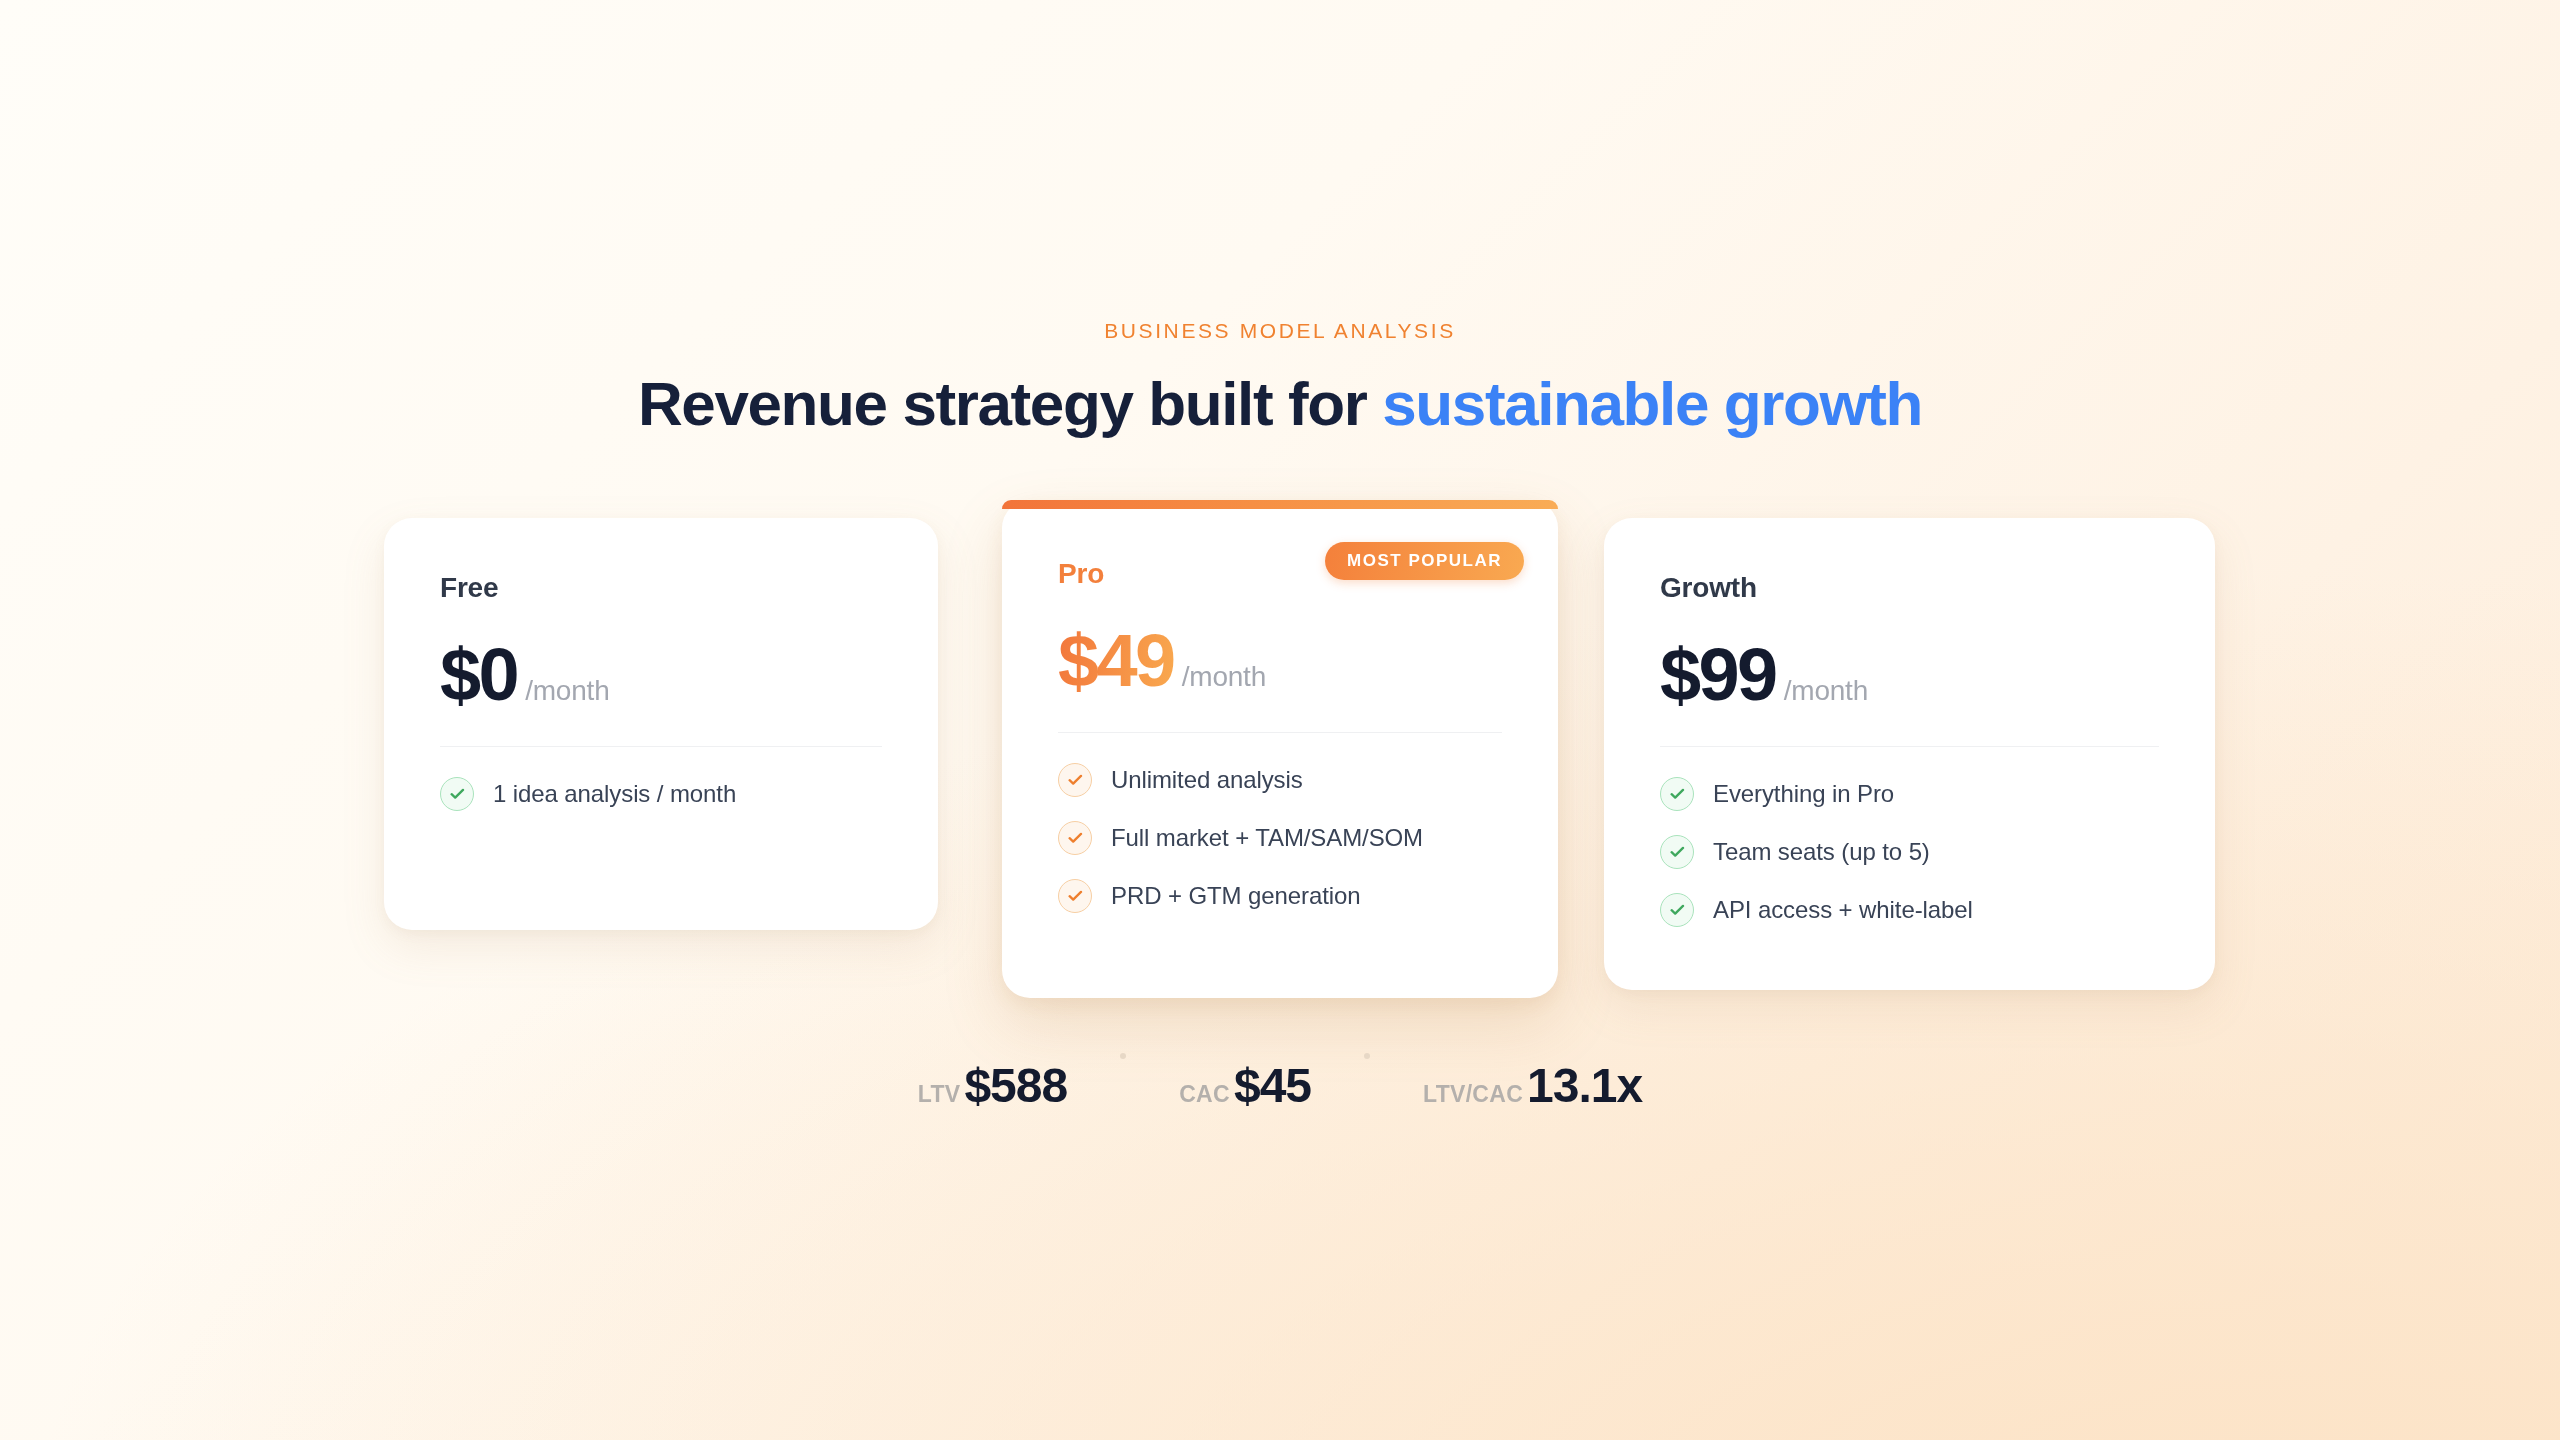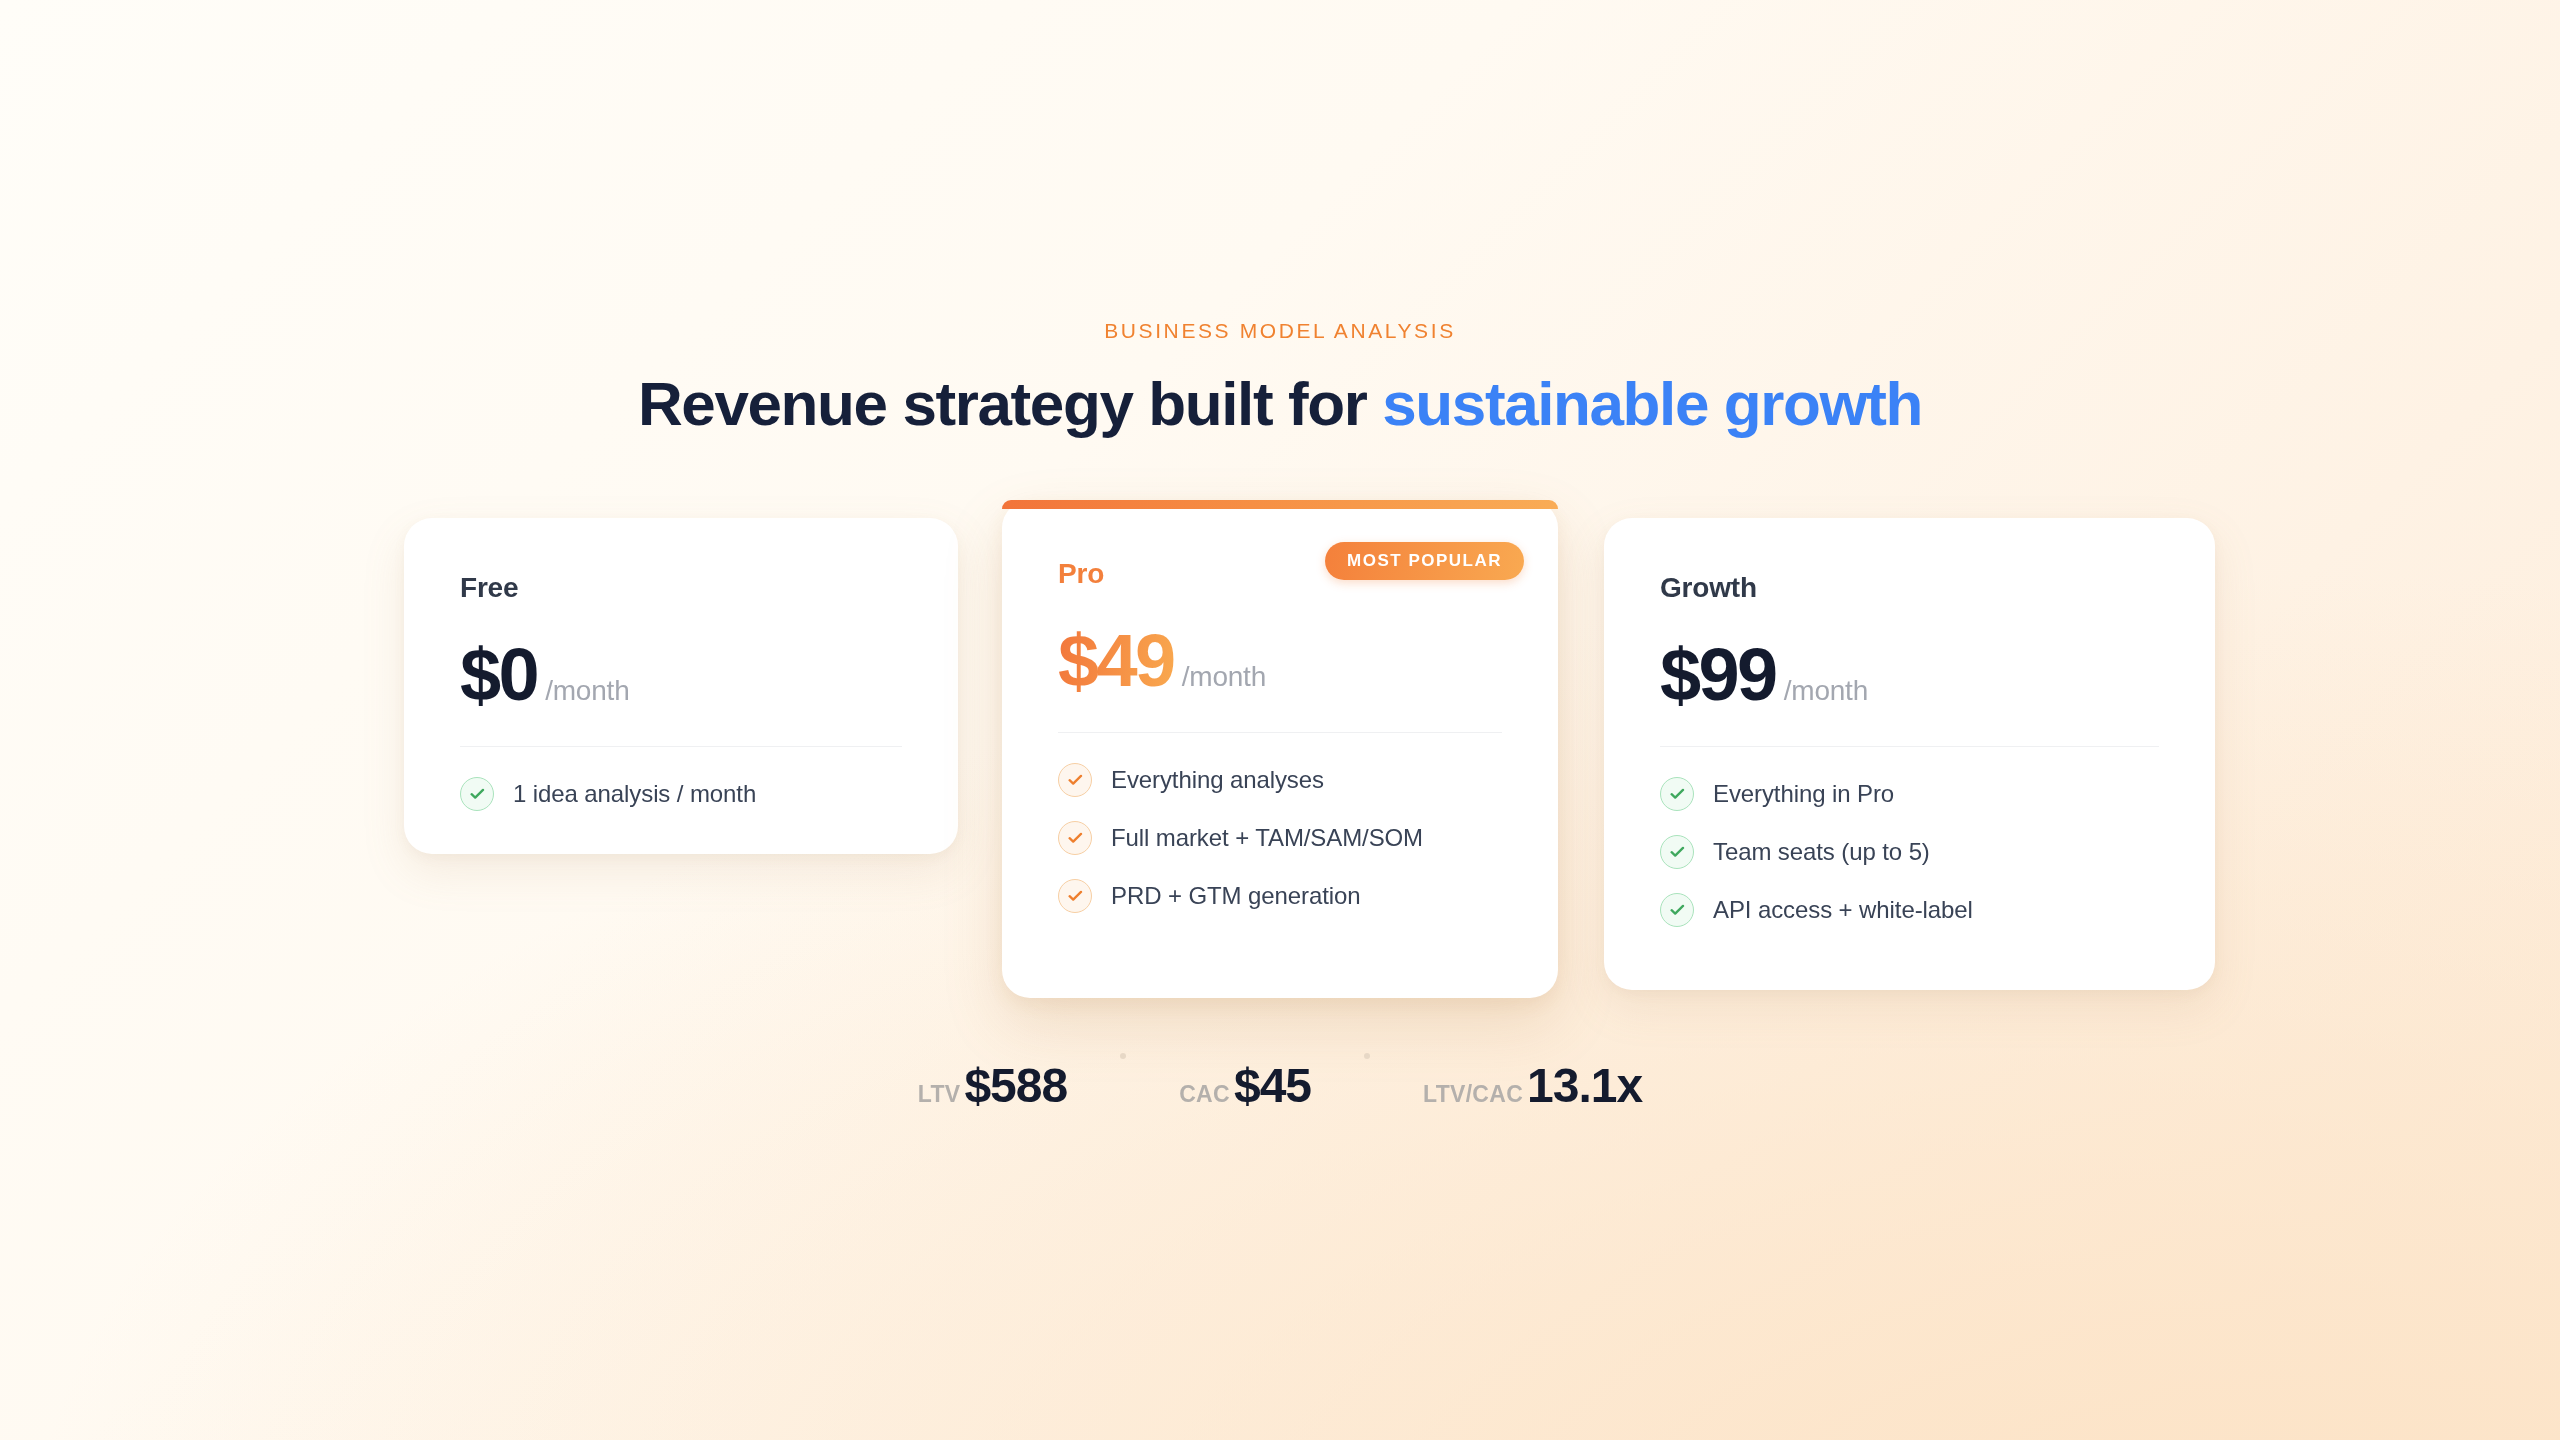--- a/index.html
+++ b/index.html
@@ -62,24 +62,24 @@
   }
   .card {
     position: absolute;
     background: #FFFFFF;
     border-radius: 28px;
     box-shadow: 0 18px 44px rgba(176,138,98,0.13),
                 0 4px 12px rgba(176,138,98,0.07);
     box-sizing: border-box;
   }
   .card-free {
-    left: 404px;
+    left: 384px;
     top: 18px;
     width: 554px;
-    height: 336px;
+    height: 412px;
     padding: 56px 56px 0 56px;
   }
   .card-pro {
     left: 1002px;
     top: 0px;
     width: 556px;
     height: 498px;
     padding: 60px 56px 0 56px;
     box-shadow: 0 26px 60px rgba(176,120,60,0.18),
                 0 6px 18px rgba(176,120,60,0.09);
@@ -280,21 +280,21 @@
         <span class="per">/month</span>
       </div>
       <div class="divider"></div>
       <ul class="features">
         <li class="feature">
           <span class="check orange">
             <svg width="15" height="12" viewBox="0 0 15 12">
                 <path d="M1.6 6.2 L5.2 9.6 L13 1.9" fill="none" stroke="#EE7F2E" stroke-width="2.3" stroke-linecap="round" stroke-linejoin="round"></path>
               </svg>
           </span>
-          <span class="feature-label">Everything analyses</span>
+          <span class="feature-label">Unlimited analysis</span>
         </li>
         <li class="feature">
           <span class="check orange">
             <svg width="15" height="12" viewBox="0 0 15 12">
                 <path d="M1.6 6.2 L5.2 9.6 L13 1.9" fill="none" stroke="#EE7F2E" stroke-width="2.3" stroke-linecap="round" stroke-linejoin="round"></path>
               </svg>
           </span>
           <span class="feature-label">Full market + TAM/SAM/SOM</span>
         </li>
         <li class="feature">

